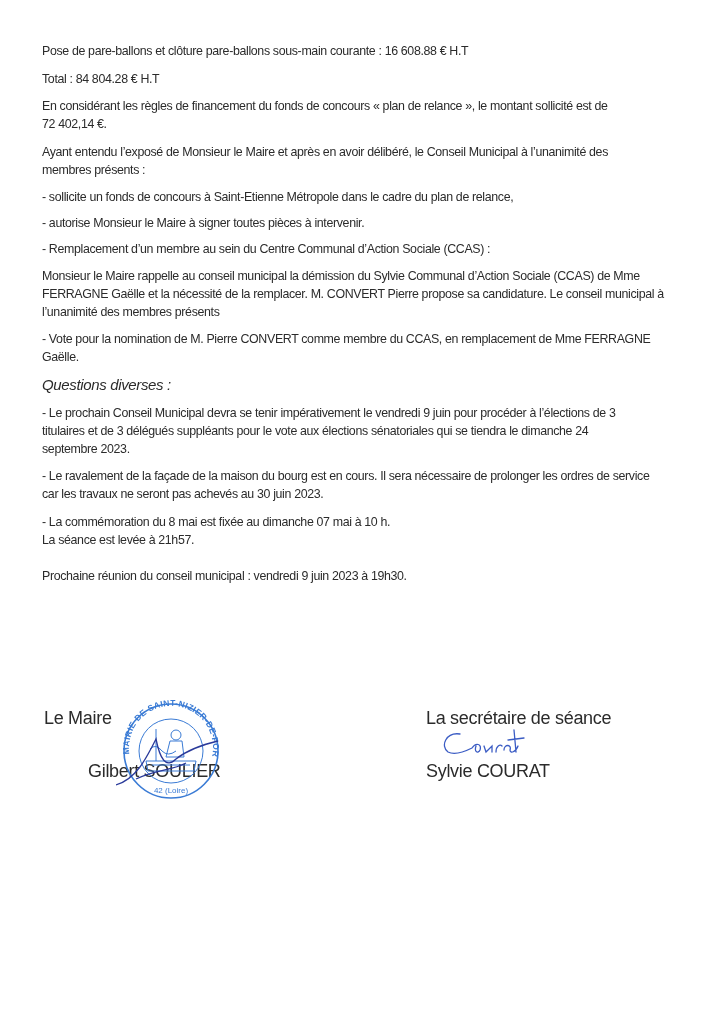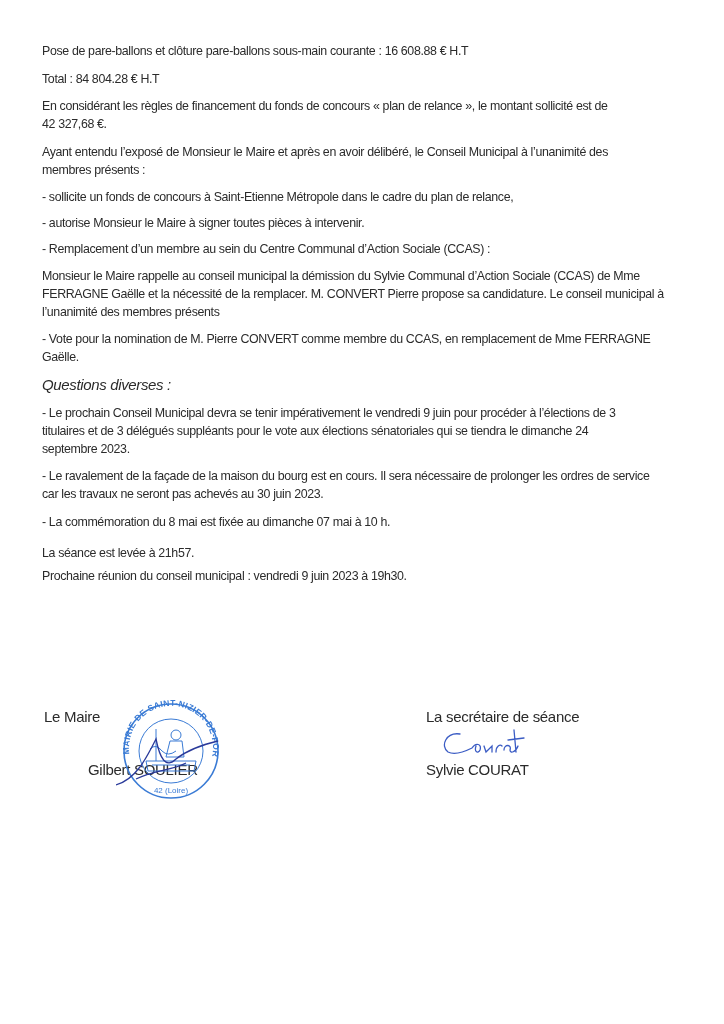--- a/index.html
+++ b/index.html
@@ -10,34 +10,34 @@
     }
     .page { position: absolute; left: 0; top: 0; width: 724px; height: 940px; }
     .txt {
       position: absolute; left: 42px; width: 660px;
       font-size: 12.4px; line-height: 18px; letter-spacing: -0.35px;
       font-family: "Liberation Sans Narrow", "Liberation Sans", sans-serif;
       transform-origin: left top;
     }
     .u { }
     .it { font-style: italic; font-size: 15px; }
-    .sig { position: absolute; font-size: 15px; letter-spacing: -0.3px; }
+    .sig { position: absolute; font-size: 18px; letter-spacing: -0.3px; }
     .stamp { position: absolute; left: 116px; top: 699px; width: 110px; height: 102px; }
     .sig-courat { position: absolute; left: 438px; top: 726px; width: 90px; height: 36px; }
   </style>
 </head>
 <body>
 
 <div class="page">
 
   <div class="txt" style="top:42px">Pose de pare-ballons et clôture pare-ballons sous-main courante : 16 608.88 € H.T</div>
   <div class="txt" style="top:70px">Total : 84 804.28 € H.T</div>
 
   <div class="txt" style="top:97px">En considérant les règles de financement du fonds de concours « plan de relance », le montant sollicité est de</div>
-  <div class="txt" style="top:115px">42 327,68 €.</div>
+  <div class="txt" style="top:115px">72 402,14 €.</div>
 
   <div class="txt" style="top:143px">Ayant entendu l’exposé de Monsieur le Maire et après en avoir délibéré, le Conseil Municipal à l’unanimité des</div>
   <div class="txt" style="top:161px">membres présents :</div>
 
   <div class="txt" style="top:188px">- sollicite un fonds de concours à Saint-Etienne Métropole dans le cadre du plan de relance,</div>
   <div class="txt" style="top:214px">- autorise Monsieur le Maire à signer toutes pièces à intervenir.</div>
 
   <div class="txt u" style="top:240px">- Remplacement d’un membre au sein du Centre Communal d’Action Sociale (CCAS) :</div>
 
   <div class="txt" style="top:267px">Monsieur le Maire rappelle au conseil municipal la démission du Sylvie Communal d’Action Sociale (CCAS) de Mme</div>
@@ -51,21 +51,21 @@
 
   <div class="txt" style="top:404px">- Le prochain Conseil Municipal devra se tenir impérativement le vendredi 9 juin pour procéder à l’élections de 3</div>
   <div class="txt" style="top:422px">titulaires et de 3 délégués suppléants pour le vote aux élections sénatoriales qui se tiendra le dimanche 24</div>
   <div class="txt" style="top:440px">septembre 2023.</div>
 
   <div class="txt" style="top:467px">-  Le ravalement de la façade de la maison du bourg est en cours. Il sera nécessaire de prolonger les ordres de service</div>
   <div class="txt" style="top:485px">car les travaux ne seront pas achevés au 30 juin 2023.</div>
 
   <div class="txt" style="top:513px">- La commémoration du 8 mai est fixée au dimanche 07 mai à 10 h.</div>
 
-  <div class="txt" style="top:544px">La séance est levée à 21h57.</div>
+  <div class="txt" style="top:531px">La séance est levée à 21h57.</div>
   <div class="txt" style="top:567px">Prochaine réunion du conseil municipal : vendredi 9 juin 2023 à 19h30.</div>
 
   <div class="sig" style="left:44px; top:708px;">Le Maire</div>
   <div class="sig" style="left:44px; top:761px;margin-left:44px;">Gilbert SOULIER</div>
 
   <div class="stamp">
     <svg width="110" height="102" viewBox="0 0 110 102">
       <defs>
         <path id="arcTop" d="M 14 58 A 42 42 0 1 1 96 58"></path>
       </defs>

